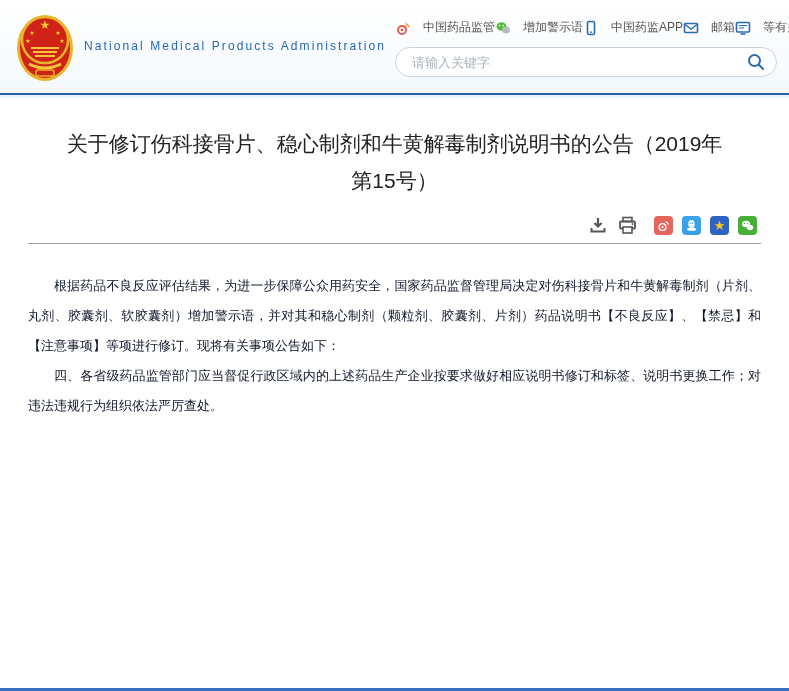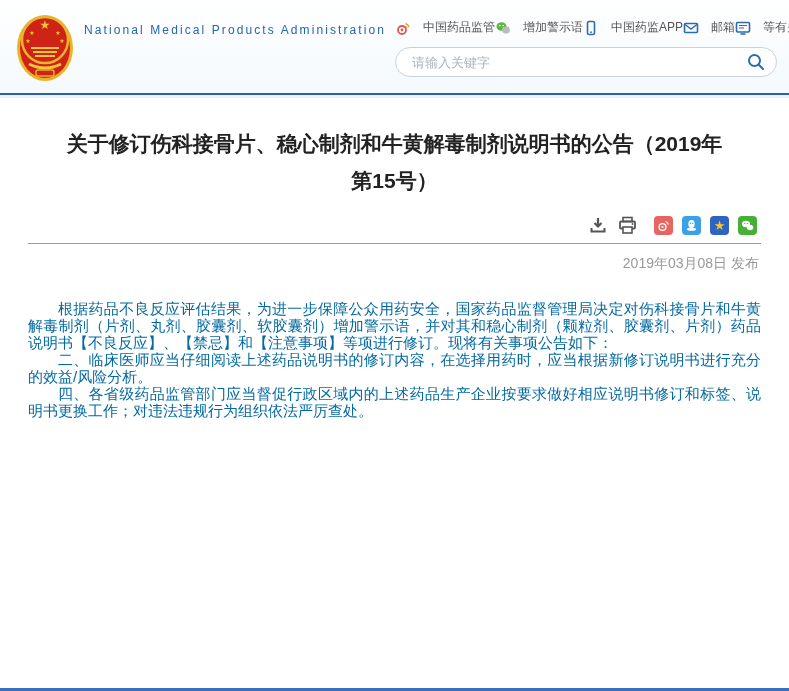--- a/index.html
+++ b/index.html
@@ -5,51 +5,51 @@
   * { margin:0; padding:0; box-sizing:border-box; }
   html,body { background:#fff; }
   body { font-family:"Liberation Sans","DejaVu Sans",sans-serif; }
   .page { position:relative; width:789px; height:691px; margin:0 auto; background:#fff; overflow:hidden; }
 
   
   header { position:relative; height:93px; background:linear-gradient(#ffffff,#f3f9fd); }
   .logo { position:absolute; left:14px; top:8px; width:62px; height:78px; }
   .org { position:absolute; left:84px; top:22px; }
   .org-cn { font-size:29px; font-weight:bold; color:#2062b2; letter-spacing:2px; line-height:32px; }
-  .org-en { font-size:12px; color:#2466b0; letter-spacing:2.1px; margin-top:1px; }
+  .org-en { font-size:12px; color:#2466b0; letter-spacing:2.1px; margin-top:17px; }
 
   .header-right { position:absolute; right:12px; top:19px; width:382px; }
   .quick-links { display:flex; justify-content:space-between; align-items:center; }
   .quick-links a { display:flex; align-items:center; gap:12px; font-size:12px; color:#555; text-decoration:none; cursor:pointer; white-space:nowrap; }
   .quick-links .icon { display:inline-flex; width:16px; height:16px; align-items:center; justify-content:center; }
 
   .search { position:relative; margin-top:11px; height:30px; border:1px solid #c6d3de; border-radius:16px; background:#fff; }
   .search input { position:absolute; left:16px; top:1px; width:320px; height:26px; border:none; outline:none; font-size:13px; color:#333; background:transparent; }
   .search input::placeholder { color:#aab4bd; }
   .search-btn { position:absolute; right:10px; top:4px; width:20px; height:20px; cursor:pointer; }
 
   .blue-bar { height:5px; background:#2b5fa7; border-bottom:3px solid #e8f3fa; }
 
   
   main { padding:0 28px; }
-  h1 { margin-top:27px; padding:0 30px; font-size:21px; line-height:37px; font-weight:bold; color:#222; text-align:center; }
+  h1 { margin-top:27px; padding:0 30px; font-size:21px; line-height:37px; font-weight:normal; color:#222; text-align:center; }
 
   .toolbar { display:flex; justify-content:flex-end; align-items:center; gap:9px; margin-top:16px; padding-right:4px; }
   .tool { width:20px; height:20px; cursor:pointer; display:inline-flex; align-items:center; justify-content:center; }
   .share { width:19px; height:19px; border-radius:4px; cursor:pointer; display:inline-flex; align-items:center; justify-content:center; color:#fff; }
   .share.weibo { background:#e6655f; margin-left:8px; }
   .share.qq { background:#3aa0e8; }
   .share.qzone { background:#2f63c1; font-size:13px; color:#f7c81e; line-height:1; }
   .share.wechat { background:#45b035; }
 
   .rule { border:none; border-top:1px solid #9a9a9a; margin-top:8px; }
   .pub-date { text-align:right; font-size:14px; color:#999; margin-top:11px; padding-right:2px; }
 
   .body { margin-top:27px; }
-  .body p { font-size:15px; line-height:17px; color:#0369a1; text-align:justify; text-indent:2em; }
+  .body p { font-size:13px; line-height:30px; color:#0f172a; text-align:justify; text-indent:2em; }
   .body p.noindent { text-indent:0; }
 
   .bottom-bar { position:absolute; left:0; bottom:0; width:100%; height:3px; background:#3a6fc0; }
 </style>
 </head>
 <body>
 
 <div class="page">
 
   <header>
@@ -177,24 +177,22 @@
         <svg width="13" height="13" viewBox="0 0 13 13">
             <ellipse cx="5" cy="5" rx="4" ry="3.3" fill="#fff"></ellipse>
             <ellipse cx="9" cy="8.5" rx="3.2" ry="2.7" fill="#fff"></ellipse>
             <circle cx="3.7" cy="4.4" r="0.6" fill="#45b035"></circle>
             <circle cx="6.3" cy="4.4" r="0.6" fill="#45b035"></circle>
           </svg>
       </span>
     </div>
 
     <hr class="rule">
-    <div class="pub-date">2019年03月08日 发布</div>
 
     <div class="body">
       <p>根据药品不良反应评估结果，为进一步保障公众用药安全，国家药品监督管理局决定对伤科接骨片和牛黄解毒制剂（片剂、丸剂、胶囊剂、软胶囊剂）增加警示语，并对其和稳心制剂（颗粒剂、胶囊剂、片剂）药品说明书【不良反应】、【禁忌】和【注意事项】等项进行修订。现将有关事项公告如下：</p>
-      <p>二、临床医师应当仔细阅读上述药品说明书的修订内容，在选择用药时，应当根据新修订说明书进行充分的效益/风险分析。</p>
       <p>四、各省级药品监管部门应当督促行政区域内的上述药品生产企业按要求做好相应说明书修订和标签、说明书更换工作；对违法违规行为组织依法严厉查处。</p>
 
     </div>
   </main>
 
   <div class="bottom-bar"></div>
 </div>
 
 </body></html>

